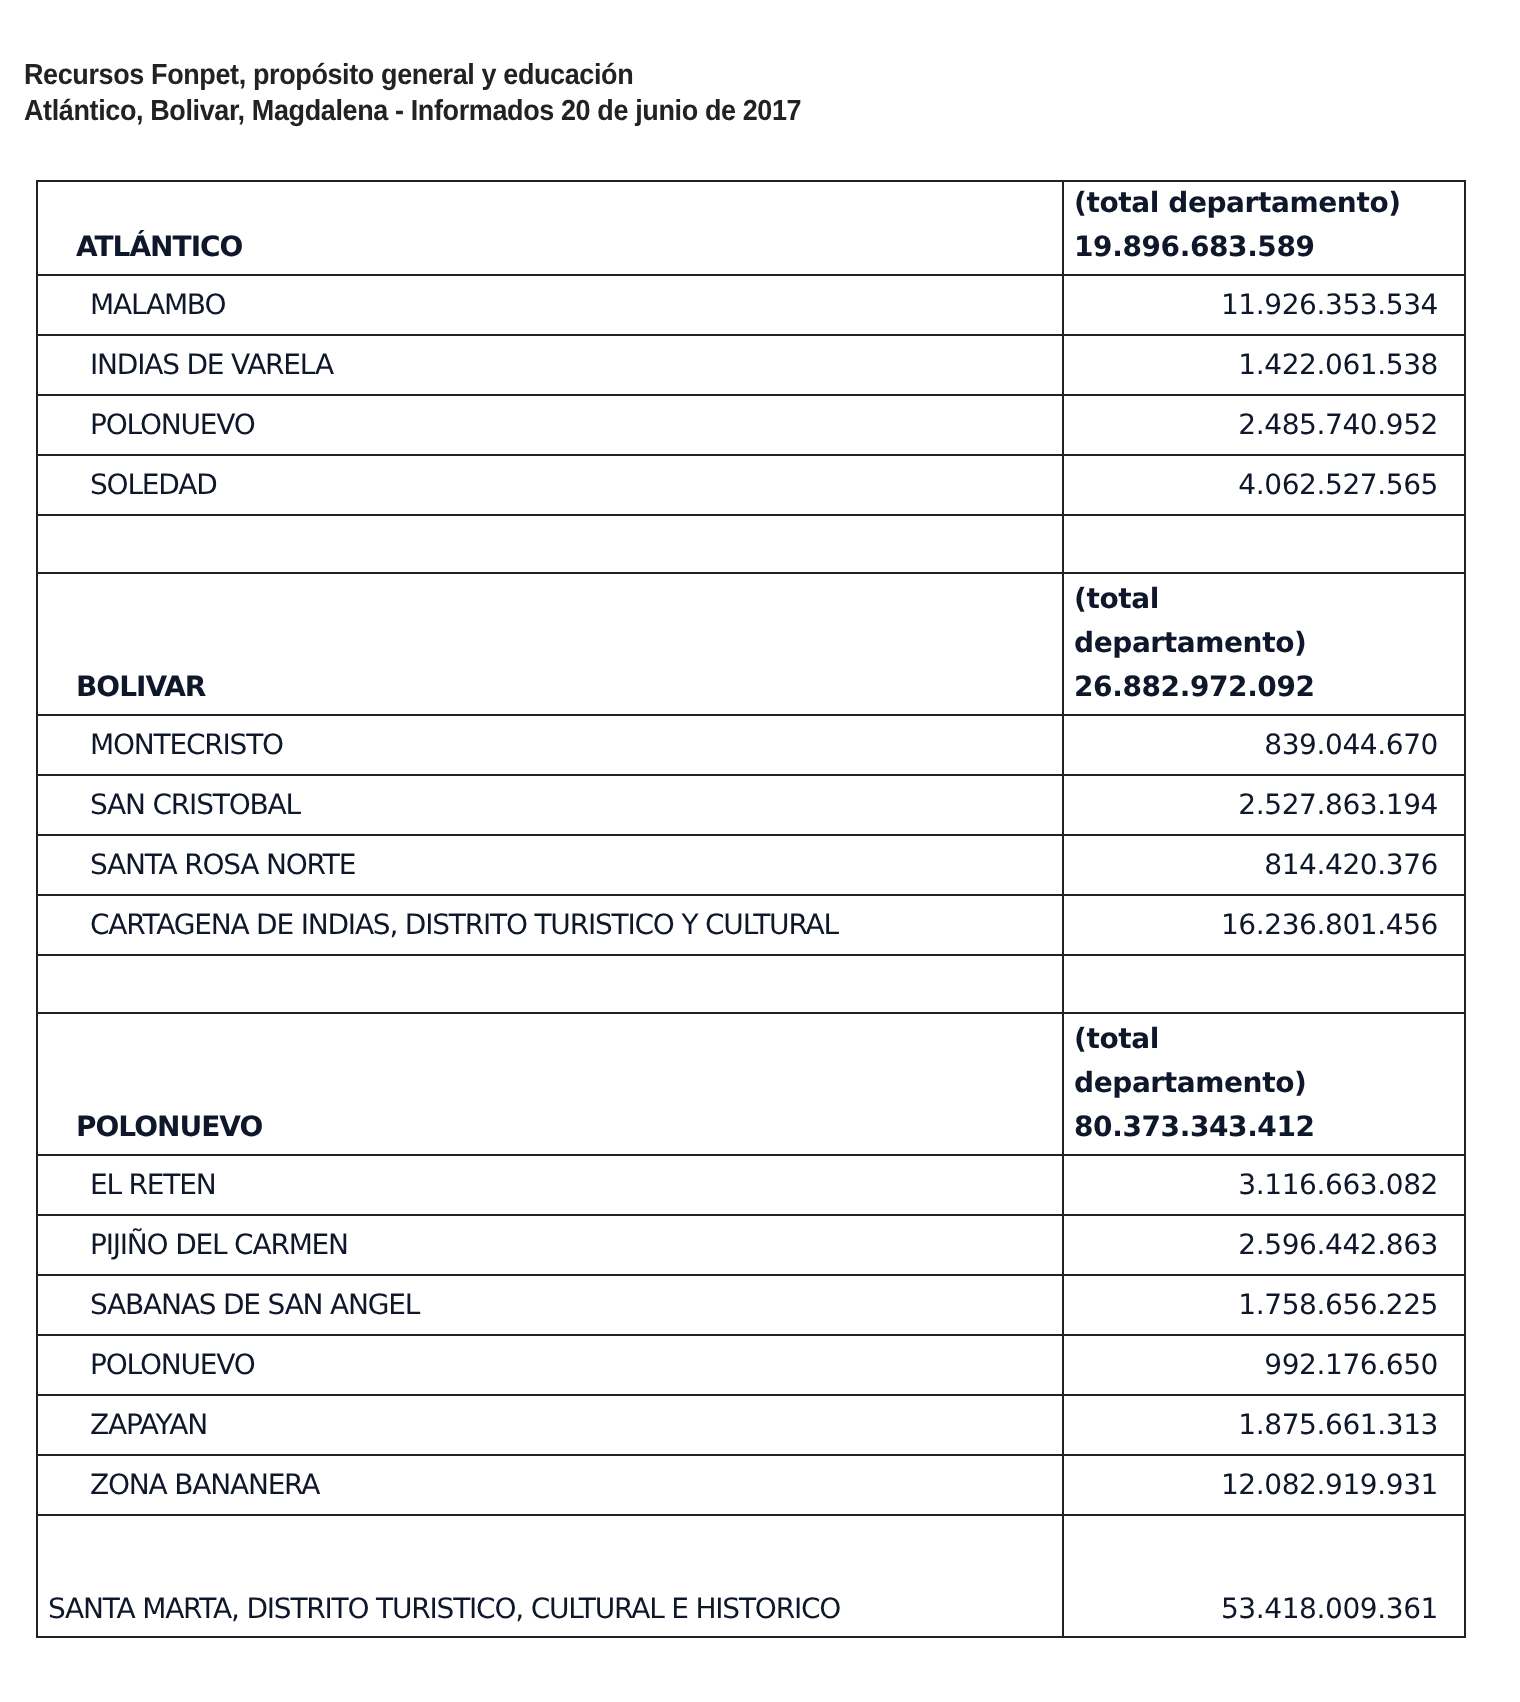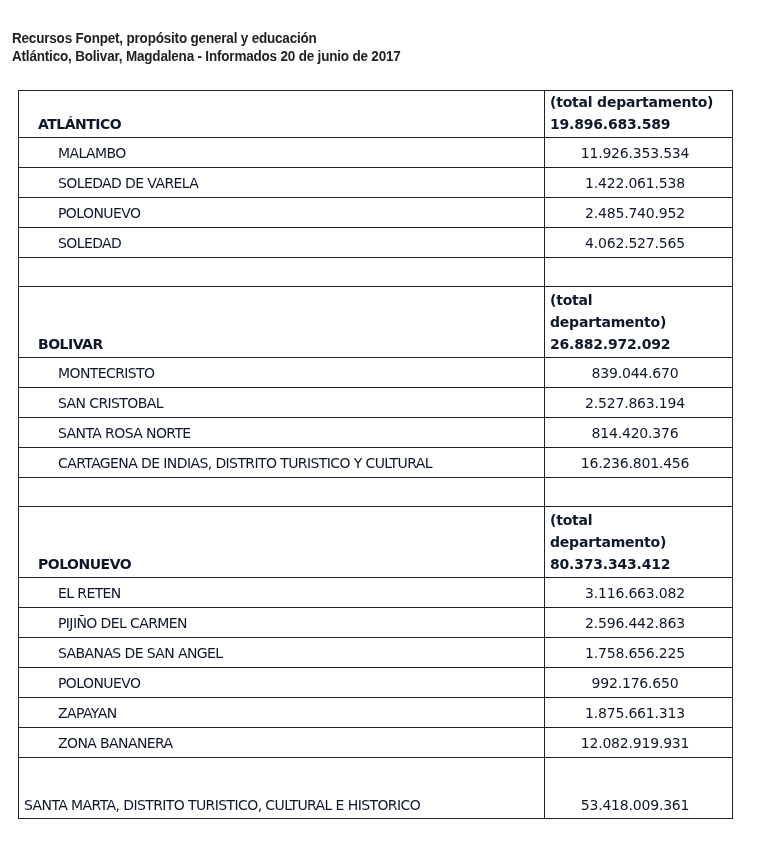--- a/index.html
+++ b/index.html
@@ -1,21 +1,21 @@
 <!DOCTYPE html>
 <html><head>
   <meta charset="utf-8">
   <style>
     html, body { margin: 0; padding: 0; background: #ffffff; }
     body { width: 760px; height: 851px; position: relative; overflow: hidden; font-family: "Liberation Sans", sans-serif; color: #1a1a1a; }
     .title { position: absolute; left: 12px; top: 29px; font-size: 14.5px; font-weight: bold; line-height: 18px; color: #222; letter-spacing: -0.2px; transform: scaleX(0.93); transform-origin: left top; }
     table { position: absolute; left: 18px; top: 90px; border-collapse: collapse; width: 715px; font-family: "DejaVu Sans", sans-serif; font-size: 14px; }
     td { border: 1.5px solid #222; padding: 0 6px; vertical-align: bottom; line-height: 22px; color: #0f172a; }
-    td.name { width: 480px; padding-left: 39px; letter-spacing: -0.6px; }
-    td.val { text-align: center; padding-right: 13px; letter-spacing: -0.2px; }
+    td.name { width: 480px; padding-left: 26px; letter-spacing: -0.6px; }
+    td.val { text-align: right; padding-right: 13px; letter-spacing: -0.2px; }
     tr.row td { height: 29px; vertical-align: middle; }
     tr.spacer td { height: 28px; }
     tr.dept td { padding-bottom: 2px; }
     tr.dept td.dname { font-weight: bold; padding-left: 19px; letter-spacing: -0.5px; }
     tr.dept td.total { font-weight: bold; text-align: left; padding-left: 5px; letter-spacing: -0.2px; }
     tr.dept1 td { height: 44px; }
     tr.dept2 td { height: 68px; }
     tr.tall td { height: 58px; vertical-align: bottom; padding-bottom: 2px; }
     tr.tall td.name { padding-left: 5px; }
     .tline { display: block; }
@@ -36,21 +36,21 @@
       <td class="total">
         <span class="tline">(total departamento)</span>
         <span class="tline">19.896.683.589</span>
       </td>
     </tr>
     <tr class="row">
       <td class="name">MALAMBO</td>
       <td class="val">11.926.353.534</td>
     </tr>
     <tr class="row">
-      <td class="name">SOLEDAD DE VARELA</td>
+      <td class="name">INDIAS DE VARELA</td>
       <td class="val">1.422.061.538</td>
     </tr>
     <tr class="row">
       <td class="name">POLONUEVO</td>
       <td class="val">2.485.740.952</td>
     </tr>
     <tr class="row">
       <td class="name">SOLEDAD</td>
       <td class="val">4.062.527.565</td>
     </tr>

